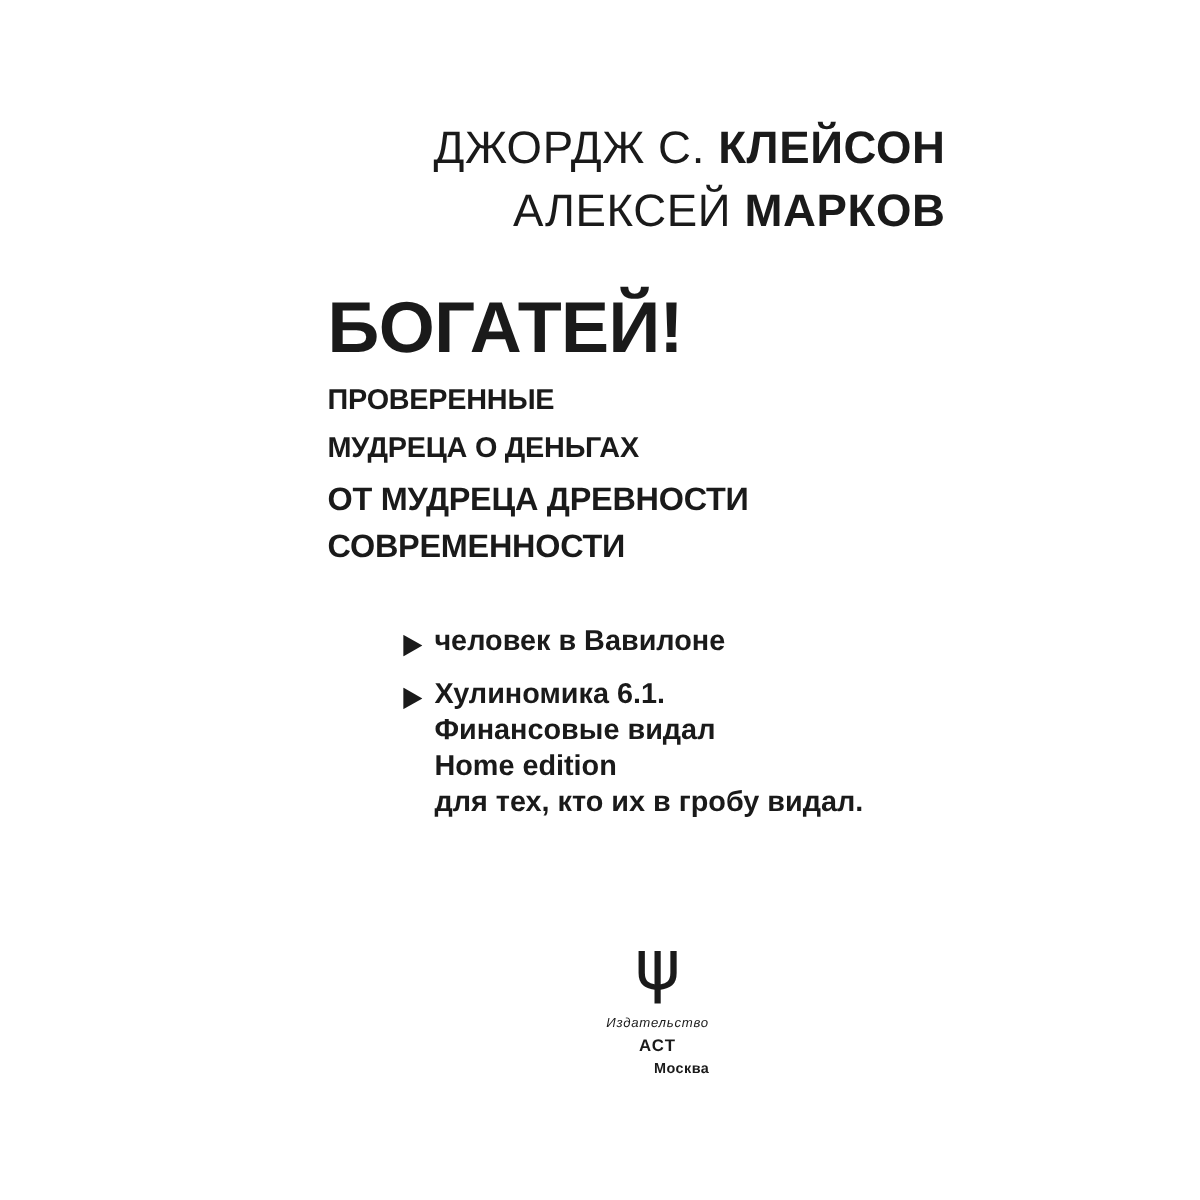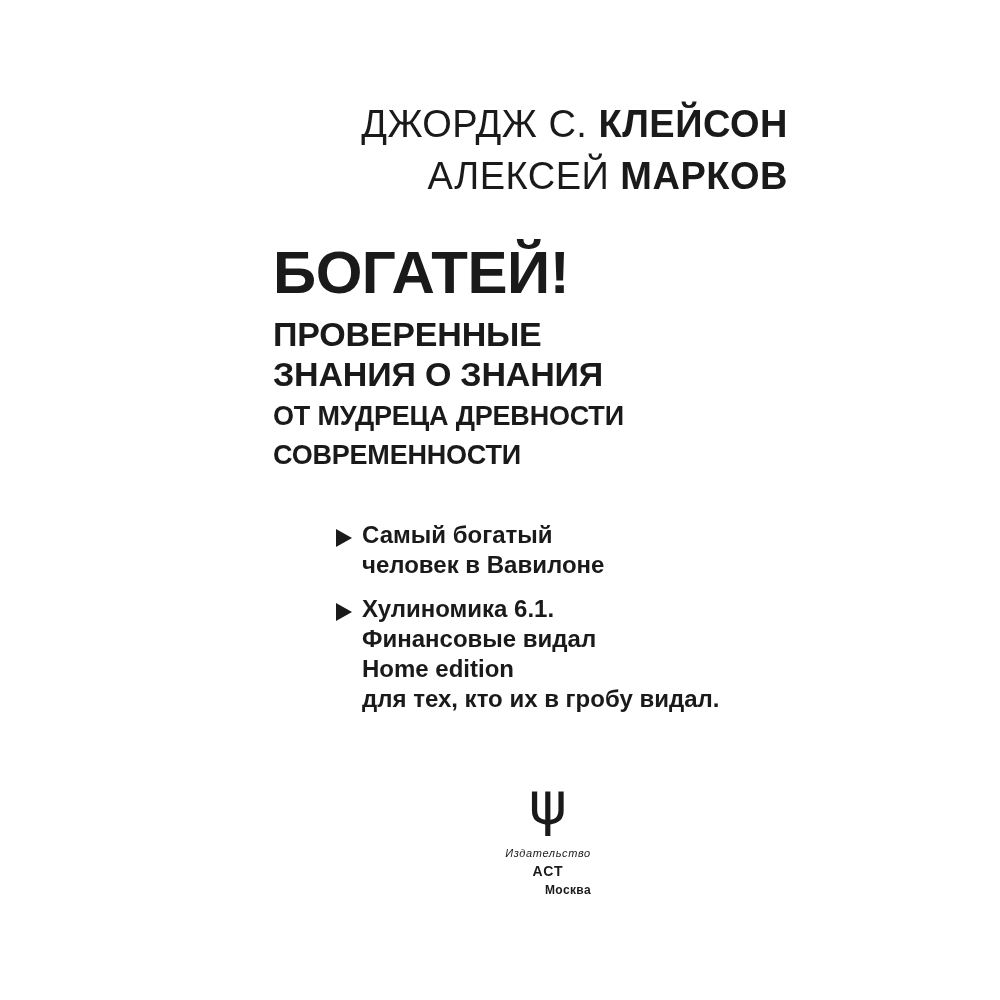--- a/index.html
+++ b/index.html
@@ -55,21 +55,21 @@
     width: 520px;
   }
   .main-title {
     font-size: 60px;
     font-weight: 700;
     line-height: 66px;
     letter-spacing: -0.5px;
     margin: 0 0 8px 0;
   }
   .subtitle-big {
-    font-size: 34px;
+    font-size: 24px;
     font-weight: 700;
     line-height: 40px;
     margin: 0;
     letter-spacing: -0.2px;
   }
   .subtitle-small {
     font-size: 27px;
     font-weight: 700;
     line-height: 33px;
     margin: 6px 0 0 0;
@@ -153,35 +153,34 @@
       <span class="given">ДЖОРДЖ С. </span><span class="family">КЛЕЙСОН</span>
     </div>
     <div class="author-line">
       <span class="given">АЛЕКСЕЙ </span><span class="family">МАРКОВ</span>
     </div>
   </div>
 
   <div class="title-block">
     <div class="main-title">БОГАТЕЙ!</div>
     <div class="subtitle-big">ПРОВЕРЕННЫЕ</div>
-    <div class="subtitle-big">ЗНАНИЯ О ЗНАНИЯ</div>
+    <div class="subtitle-big">МУДРЕЦА О ДЕНЬГАХ</div>
     <div class="subtitle-small">ОТ МУДРЕЦА ДРЕВНОСТИ</div>
     <div class="subtitle-small">СОВРЕМЕННОСТИ</div>
   </div>
 
   <div class="book-list">
 
     <div class="book-item">
       <span class="bullet-marker">
         <svg width="16" height="18" viewBox="0 0 16 18">
             <polygon points="0,0 16,9 0,18" fill="#1a1a1a"></polygon>
           </svg>
       </span>
       <span class="book-text">
-        <span class="ln">Самый богатый</span>
         <span class="ln">человек в Вавилоне</span>
       </span>
     </div>
 
     <div class="book-item">
       <span class="bullet-marker">
         <svg width="16" height="18" viewBox="0 0 16 18">
             <polygon points="0,0 16,9 0,18" fill="#1a1a1a"></polygon>
           </svg>
       </span>

